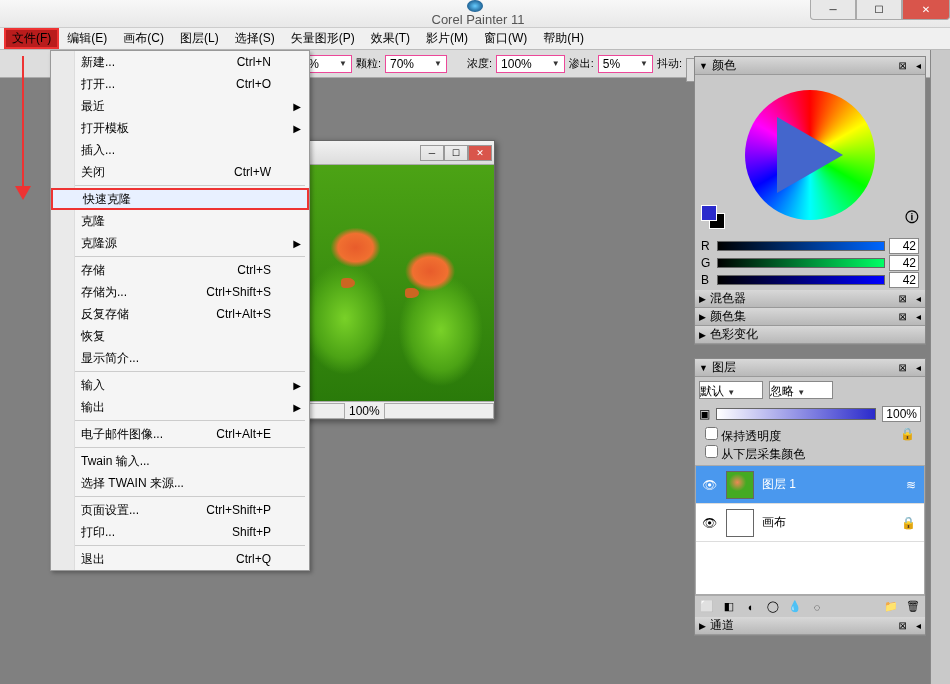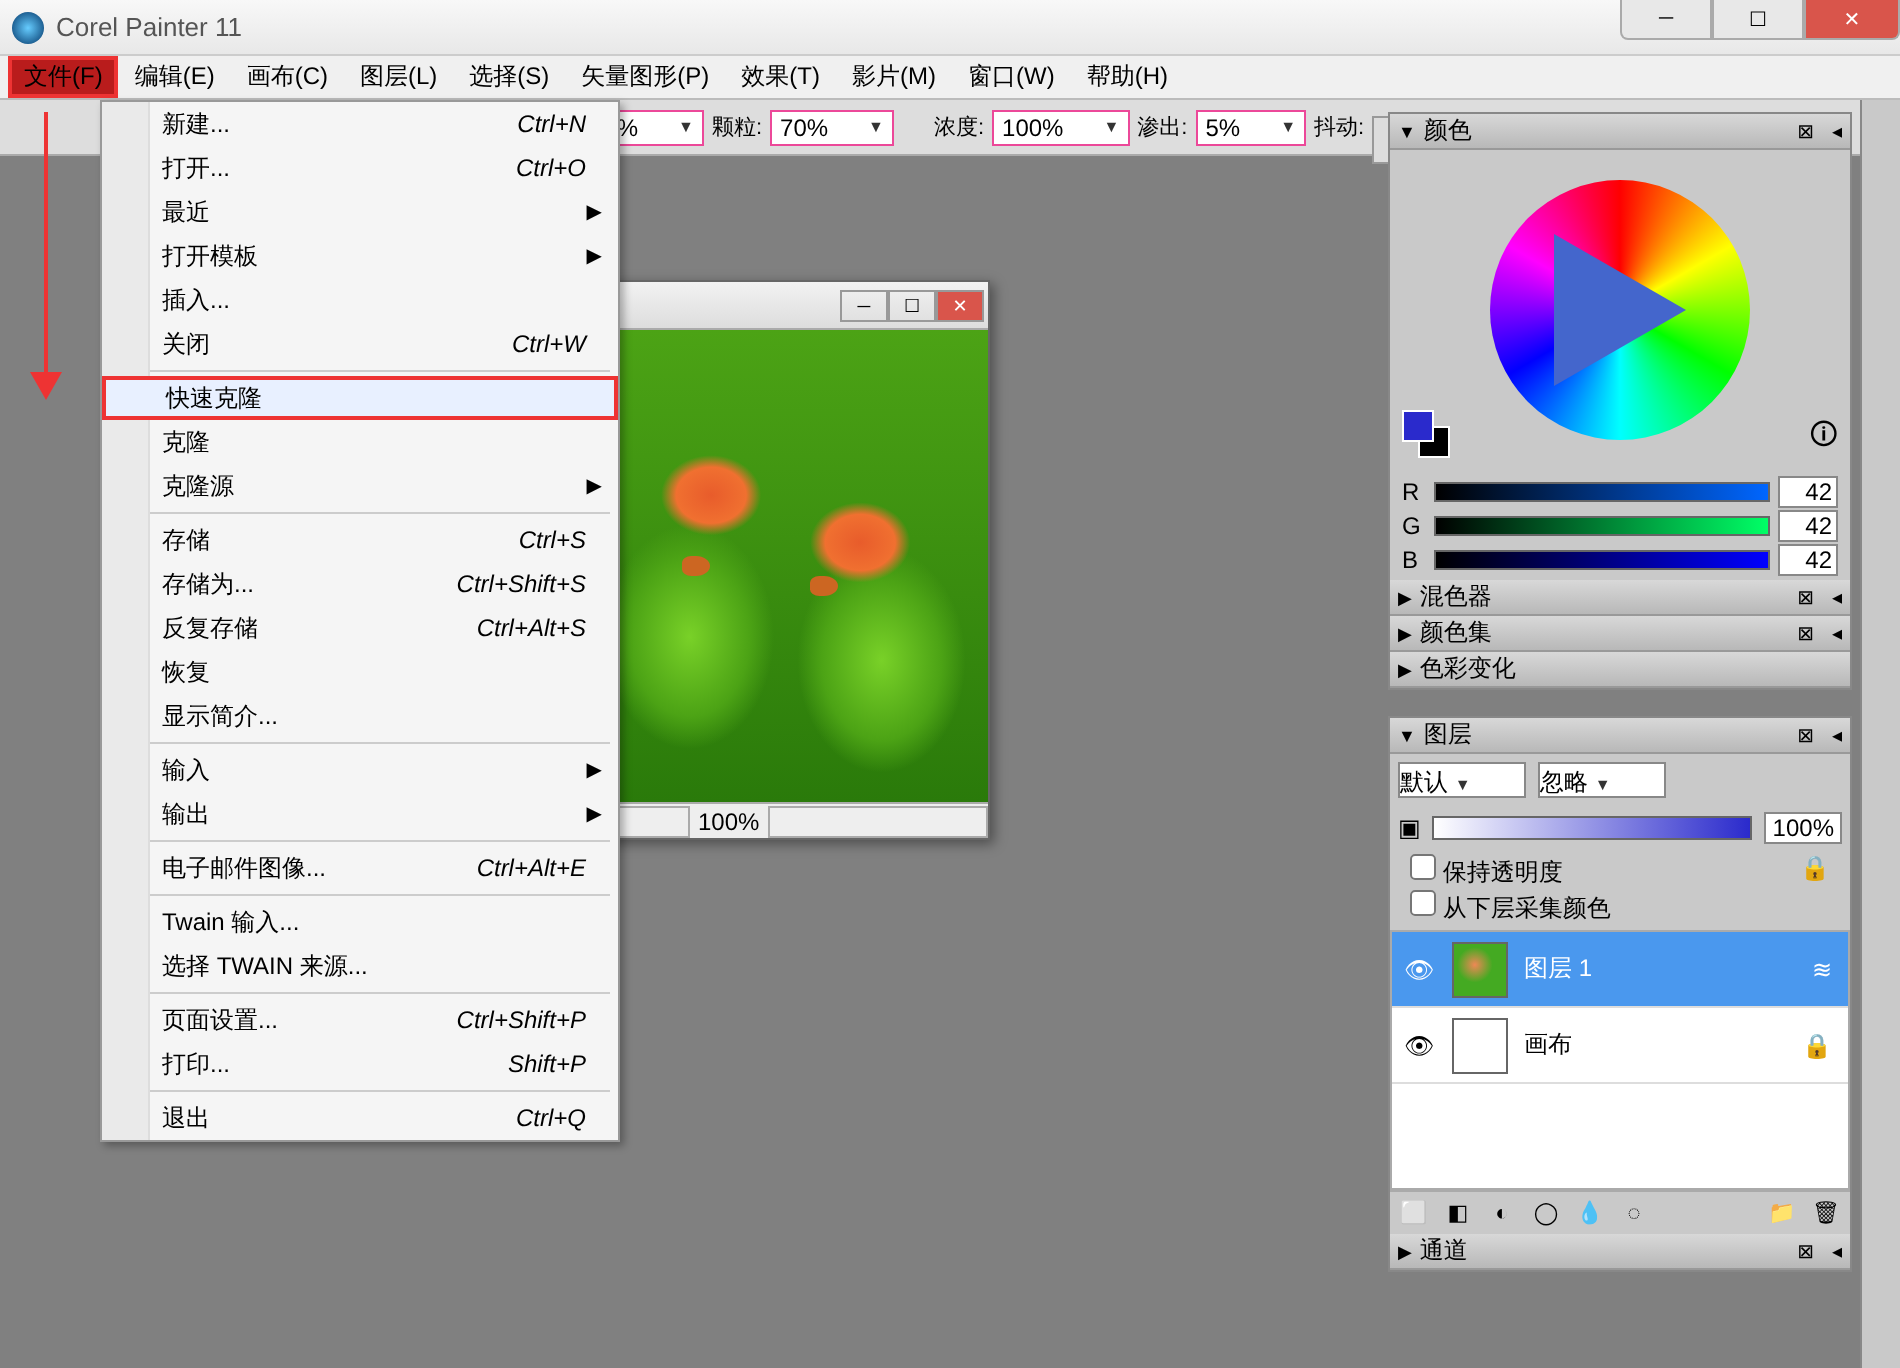--- a/index.html
+++ b/index.html
@@ -1,37 +1,37 @@
 <!DOCTYPE html>
 <html><head>
 <meta charset="utf-8">
 <style>
 * { margin: 0; padding: 0; box-sizing: border-box; font-family: "Microsoft YaHei", "SimSun", sans-serif; font-size: 12px; }
 body { background: #808080; width: 950px; height: 684px; overflow: hidden; position: relative; }
 
 
-.titlebar { height: 28px; background: linear-gradient(#f8f8f8, #e8e8e8); border-bottom: 1px solid #ccc; display: flex; align-items: center; padding-left: 6px; position: relative; }
+.titlebar { height: 28px; background: linear-gradient(#f8f8f8, #e8e8e8); border-bottom: 1px solid #ccc; display: flex; align-items: center; padding-left: 6px; position: relative; flex-direction: column; }
 .titlebar .logo { width: 16px; height: 16px; background: radial-gradient(#6cf, #036); border-radius: 50%; margin-right: 6px; }
 .titlebar .title { color: #555; font-size: 13px; }
 .win-controls { position: absolute; right: 0; top: 0; display: flex; }
 .win-btn { width: 46px; height: 20px; border: 1px solid #aaa; border-top: none; display: flex; align-items: center; justify-content: center; font-size: 10px; }
 .win-min { background: #e8e8e8; border-radius: 0 0 0 4px; }
 .win-max { background: #e8e8e8; }
 .win-close { background: #d9554b; color: #fff; border-radius: 0 0 4px 0; width: 48px; }
 
 
 .menubar { height: 22px; background: #f0f0f0; border-bottom: 1px solid #bbb; display: flex; align-items: center; padding-left: 4px; }
 .menubar .menu-item { padding: 2px 8px; cursor: default; }
 .menubar .menu-item.highlighted { border: 2px solid #e33; background: #b91c1c; padding: 0 6px; }
 
 
 .dropdown { position: absolute; top: 50px; left: 10px; width: 260px; background: #f5f5f5; border: 1px solid #999; box-shadow: 2px 2px 4px rgba(0,0,0,0.3); z-index: 100; margin-left: 40px; }
 .dropdown-item { height: 22px; display: flex; align-items: center; padding-left: 30px; position: relative; }
 .dropdown-item.quick-clone { border: 2px solid #e33; background: #e8f0ff; }
-.dropdown-item .shortcut { position: absolute; right: 16px; font-style: italic; }
+.dropdown-item .shortcut { position: absolute; right: 38px; }
 .dropdown-item .arrow { position: absolute; right: 8px; font-size: 10px; }
 .dropdown-sep { height: 1px; background: #ccc; margin: 2px 4px; }
 .dropdown .gutter { position: absolute; left: 0; top: 0; bottom: 0; width: 24px; background: #eaeaea; border-right: 1px solid #ddd; }
 
 
 .toolbar { height: 28px; background: #ddd; border-bottom: 1px solid #aaa; display: flex; align-items: center; padding-left: 290px; gap: 4px; }
 .tb-item { display: flex; align-items: center; gap: 20px; border: 1px solid #ec4899; background: #fff; padding: 1px 4px; height: 18px; }
 .tb-label { font-size: 11px; }
 
 

